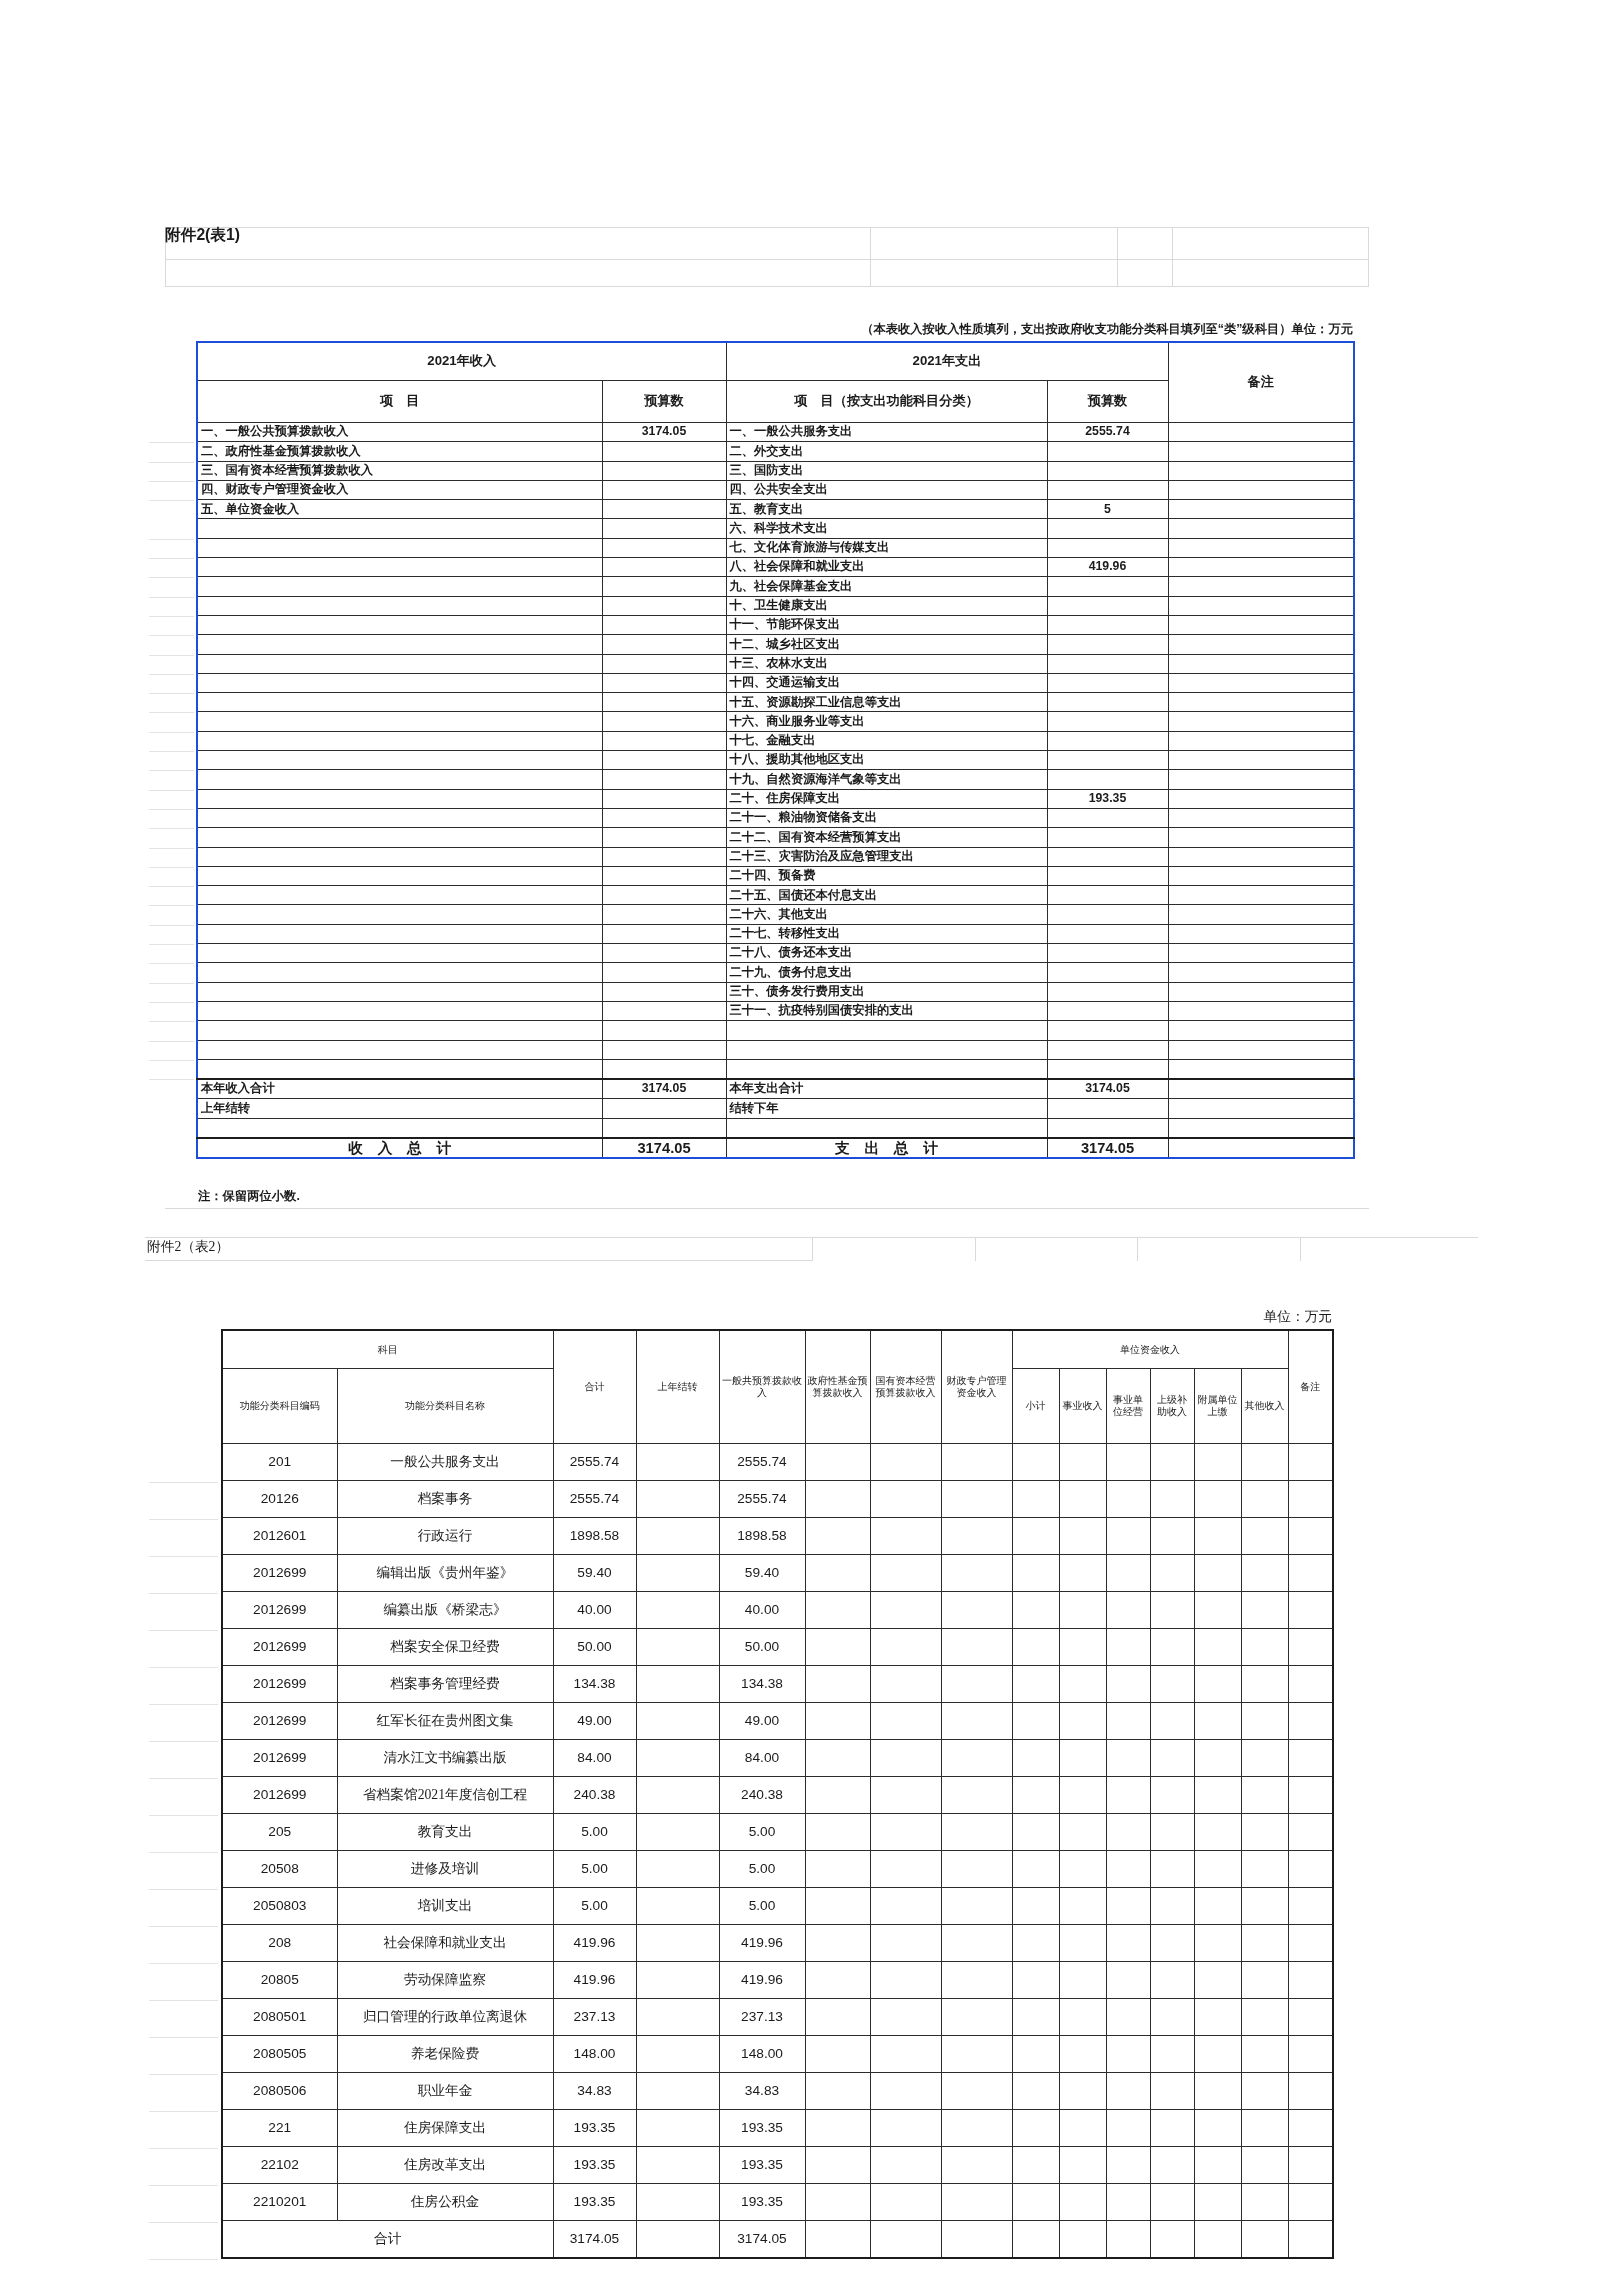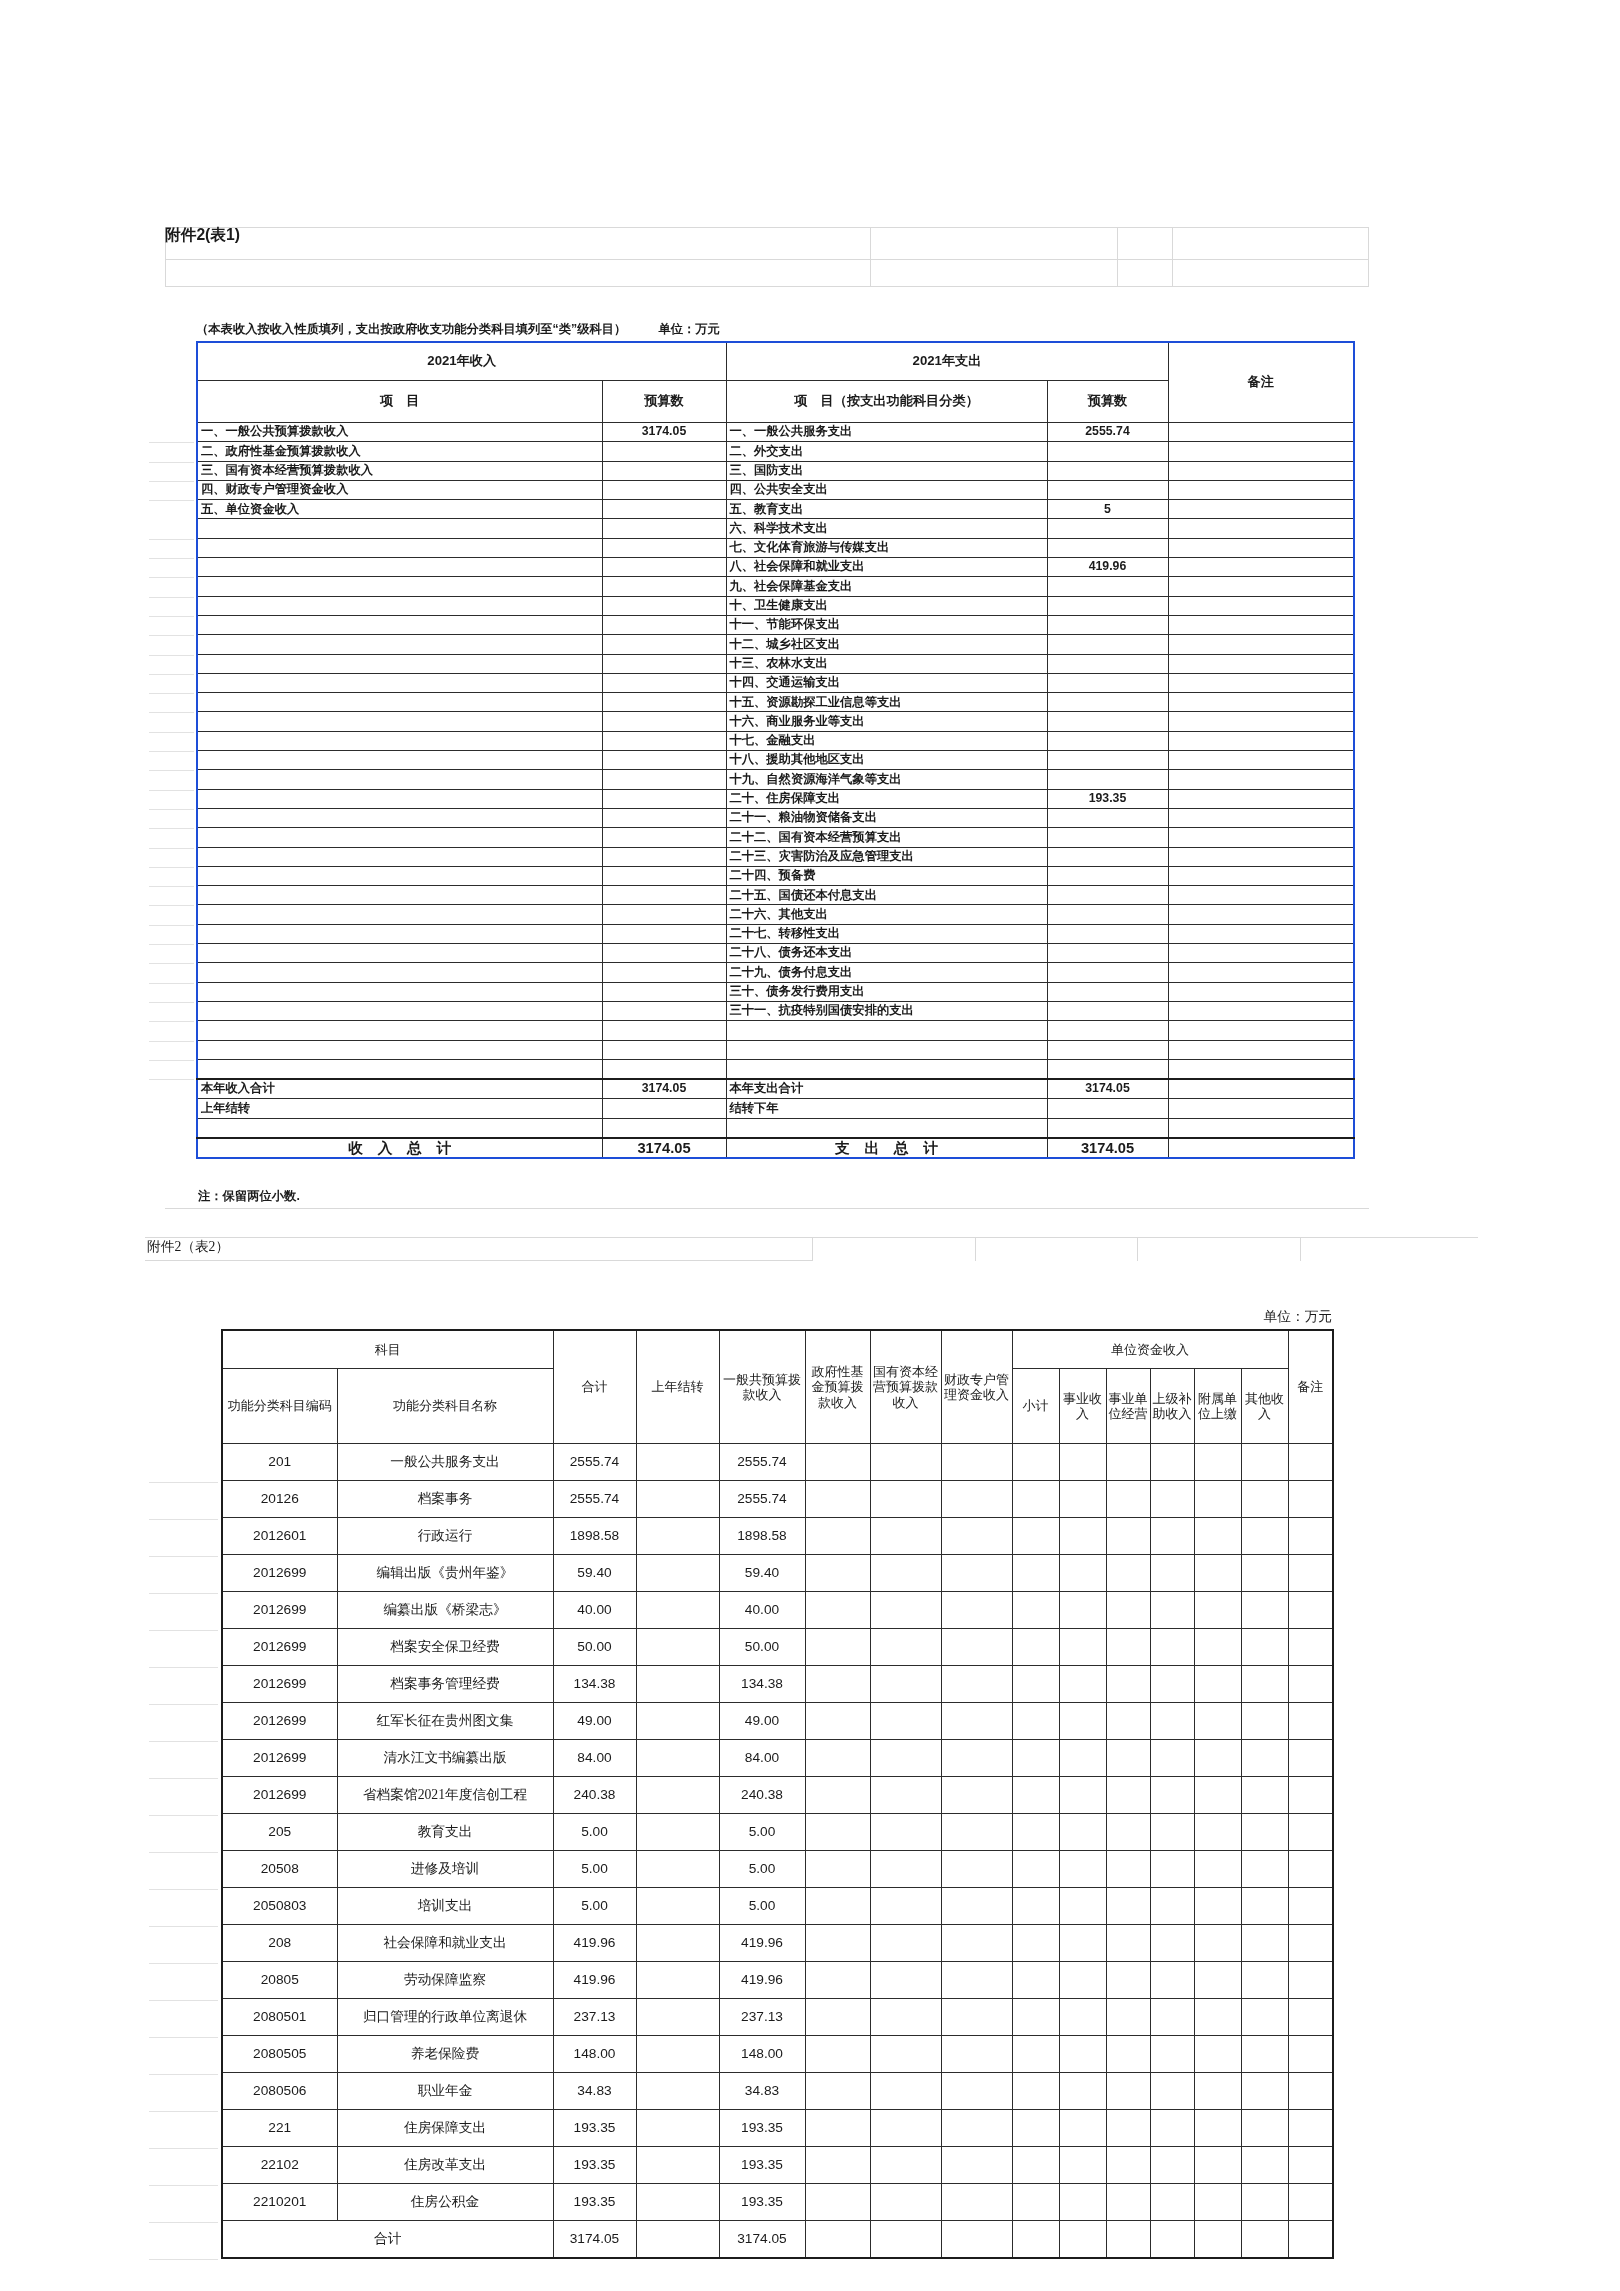--- a/index.html
+++ b/index.html
@@ -11,21 +11,21 @@
   .gl.h{height:1px;}
   .gl.v{width:1px;}
   .ticks{position:absolute;background:repeating-linear-gradient(to bottom,transparent 0 18.3px,#e2e2e2 18.3px 19.3px);}
   .ticks2{position:absolute;background:repeating-linear-gradient(to bottom,transparent 0 36px,#e2e2e2 36px 37px);}
 
   
   .t1-attach{position:absolute;left:165px;top:225px;font-size:15.7px;font-weight:bold;}
   .t1-title{position:absolute;left:196px;top:261px;width:1157px;text-align:center;
             font-size:21.6px;font-weight:bold;letter-spacing:1px;}
   .t1-noteline{position:absolute;left:196px;top:321px;width:1157px;display:flex;
-               justify-content:flex-start;font-size:12.3px;font-weight:bold;gap:32px;}
+               justify-content:flex-end;font-size:12.3px;font-weight:bold;}
   .t1{position:absolute;left:196px;top:341px;width:1157px;border-collapse:collapse;
       table-layout:fixed;border:2px solid #1d4ed8;}
   .t1 td{border:1px solid #2c2c2c;font-weight:bold;font-size:12.3px;line-height:1.1;
          padding:0 2.9px;overflow:hidden;white-space:nowrap;}
   .t1 thead td{text-align:center;font-size:13.2px;}
   .t1-h1 td{height:37px;}
   .t1-h2 td{height:41px;}
   .t1 tbody td{height:18.3px;}
   .t1-item{text-align:left;}
   .t1-num{text-align:center;}
@@ -40,21 +40,21 @@
   .t2-attach{position:absolute;left:147px;top:1238px;font-size:13.7px;
              font-family:"Liberation Serif","DejaVu Serif",serif;text-align:center;}
   .t2-title{position:absolute;left:221px;top:1264px;width:1111px;text-align:center;
             font-size:22.5px;font-weight:bold;font-family:"Liberation Serif","DejaVu Serif",serif;}
   .t2-unit{position:absolute;left:221px;top:1308px;width:1111px;text-align:right;font-size:13.7px;
            font-family:"Liberation Serif","DejaVu Serif",serif;}
   .t2{position:absolute;left:221px;top:1329px;width:1111px;border-collapse:collapse;
       table-layout:fixed;border:2px solid #1c1c1c;
       font-family:"Liberation Serif","DejaVu Serif",serif;}
   .t2 td{border:1px solid #2c2c2c;font-size:13.7px;line-height:1.18;padding:0 2px;text-align:center;}
-  .t2 thead td{font-size:13px;}
+  .t2 thead td{font-size:10px;}
   .t2-h1 td{height:37px;}
   .t2-h2 td{height:74px;}
   .t2 tbody td{height:36px;}
   .t2-code{text-align:right;font-family:"Liberation Sans","DejaVu Sans",sans-serif;
            font-size:14.7px;padding-right:3.9px;white-space:nowrap;}
   .t2-name{text-align:left;font-size:14.7px;padding-left:3.9px;white-space:nowrap;}
   .t2-num{text-align:right;font-family:"Liberation Sans","DejaVu Sans",sans-serif;
           font-size:14.7px;padding-right:5.9px;white-space:nowrap;}
   .t2-total-label{font-size:14.7px;}
 </style>

